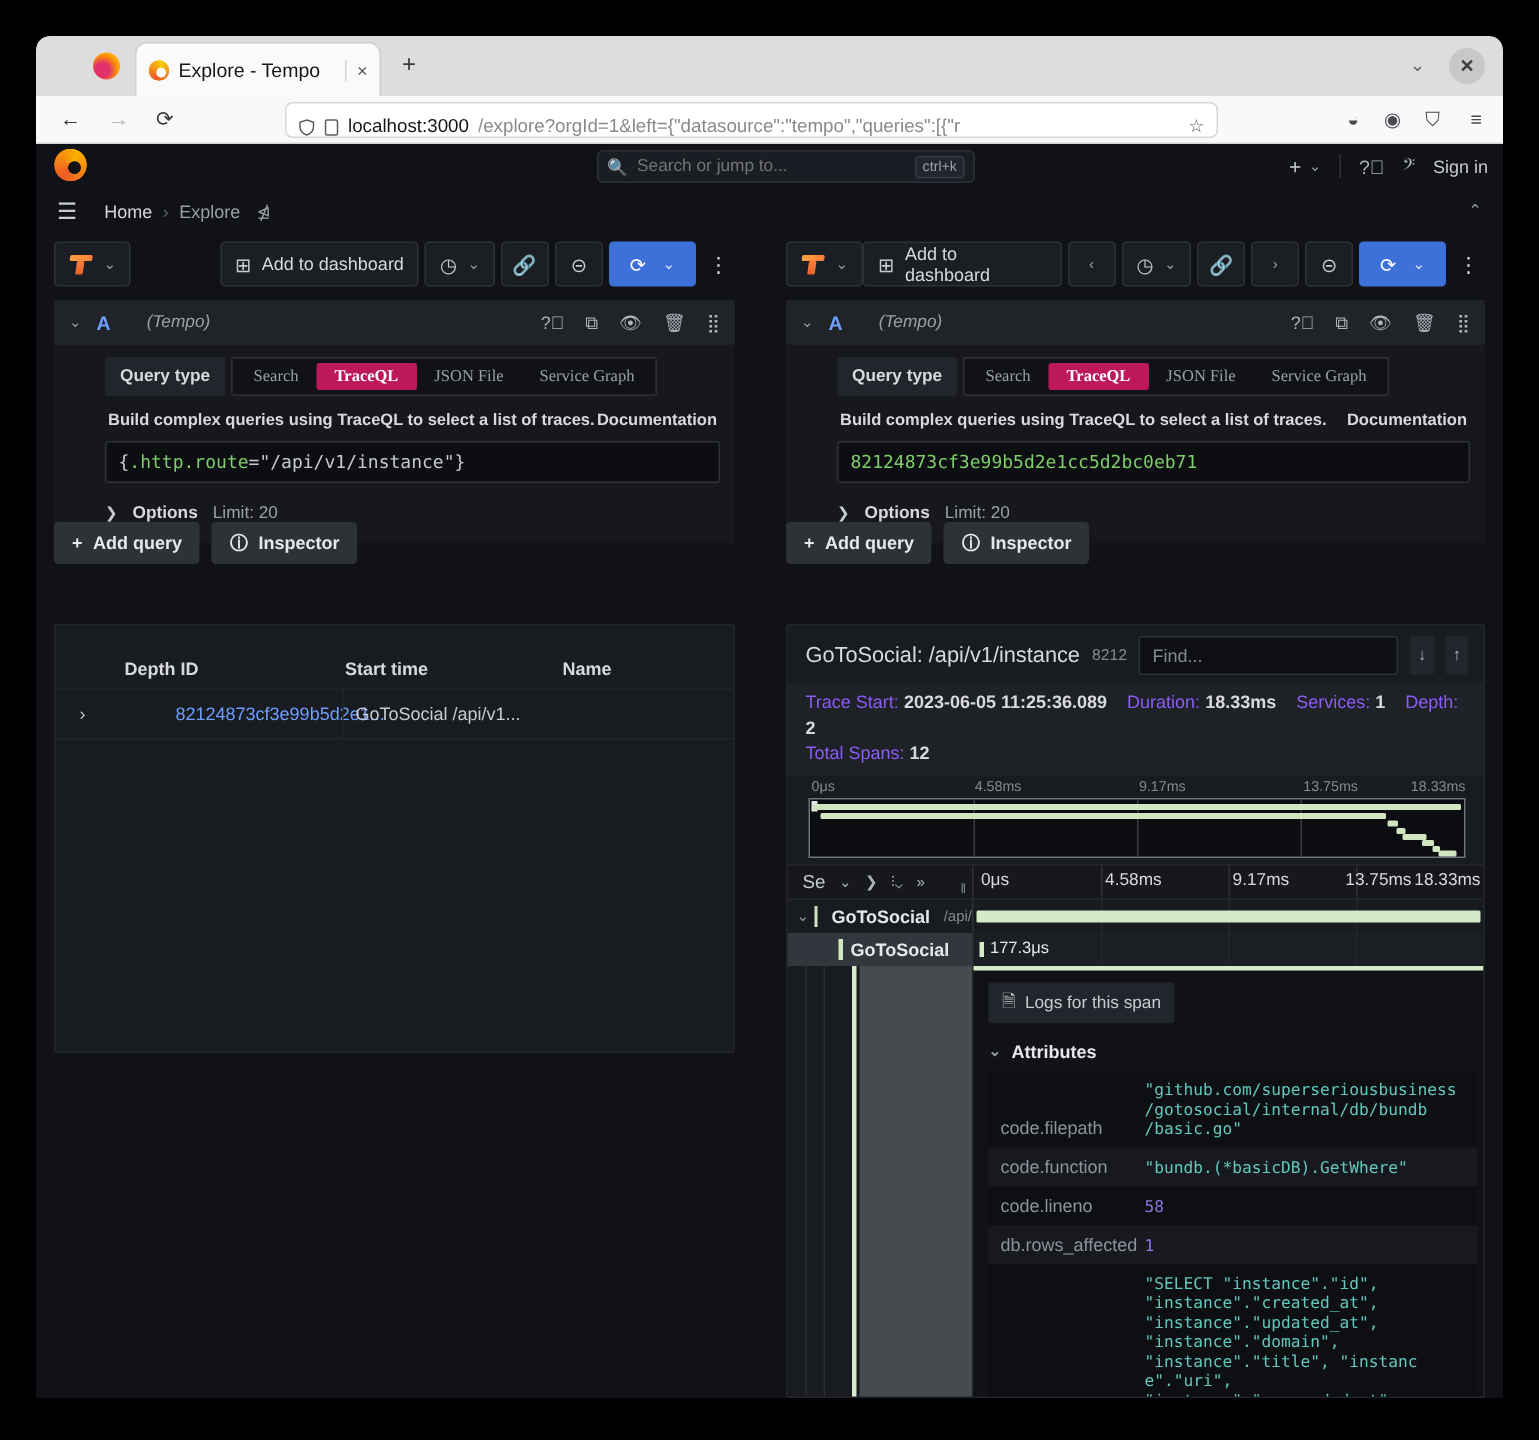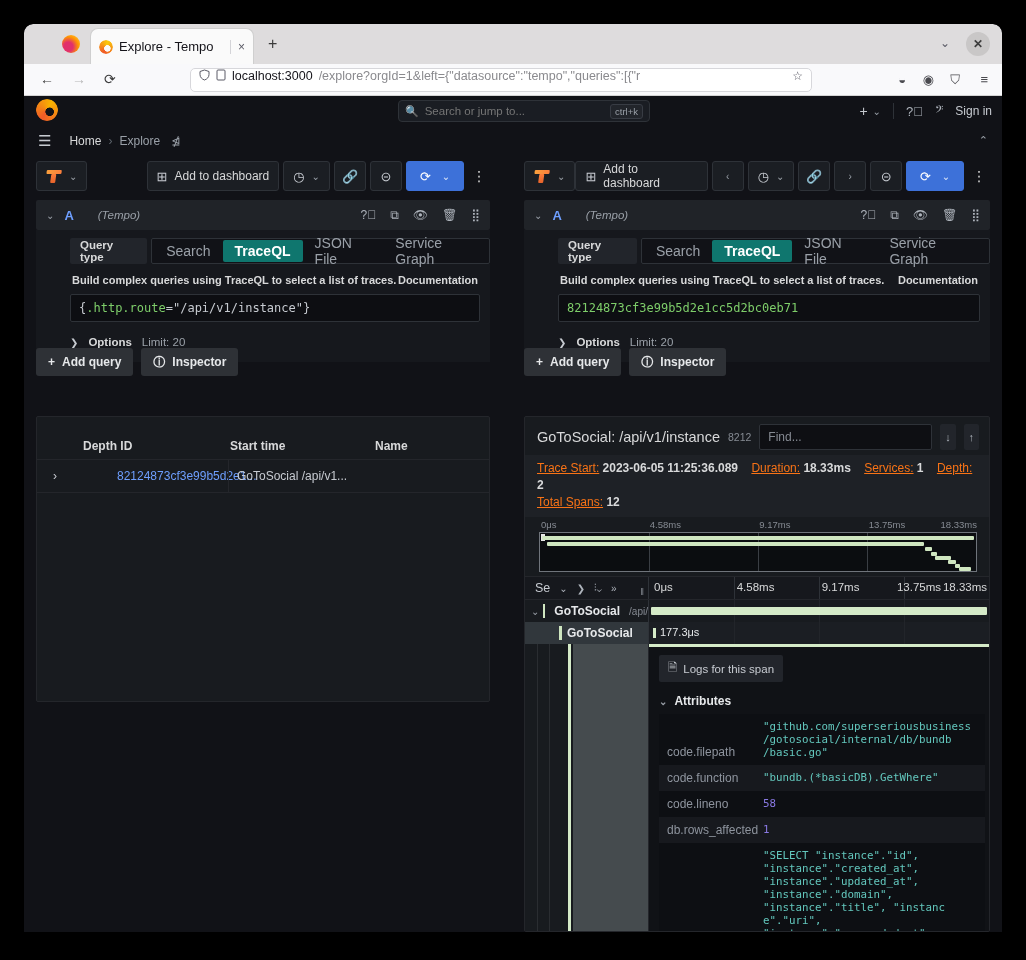--- a/index.html
+++ b/index.html
@@ -15,21 +15,21 @@
   .tab-title { font-size:13px; color:#15141a; white-space:nowrap; overflow:hidden; flex:1; }
   .tab-close { color:#5b5b66; font-size:12px; border-left:1px solid #d4d4d8; padding-left:7px; }
   .mini-grafana { width:14px; height:14px; border-radius:50%;
      background:conic-gradient(from 200deg,#f05a28,#fbca0a,#f05a28); -webkit-mask:radial-gradient(circle at 60% 60%, transparent 0 3px, #000 3.5px); mask:radial-gradient(circle at 60% 60%, transparent 0 3px, #000 3.5px); }
   .newtab { position:absolute; left:244px; top:12px; color:#3b3b3b; font-size:16px; line-height:16px; }
   .tab-list-caret { position:absolute; right:52px; top:12px; color:#5b5b66; font-size:12px; }
   .win-close { position:absolute; right:12px; top:8px; width:24px; height:24px; background:#c9c7c7; border-radius:50%; color:#3d3d3d; font-size:12px; font-weight:bold; display:flex; align-items:center; justify-content:center; }
 
   .urlbar { position:absolute; left:0; top:40px; width:100%; height:32px; background:#f9f9fb; border-bottom:1px solid #d4d4d4; }
   .nav-arrow { position:absolute; top:7px; font-size:14px; color:#3b3b3b; }
-  .url-field { position:absolute; left:166px; top:4px; width:622px; height:24px; background:#fff; border:1px solid #d7d7db; border-radius:5px; display:flex; align-items:flex-start; padding:0 8px; gap:6px; font-size:12.5px; }
+  .url-field { position:absolute; left:166px; top:4px; width:622px; height:24px; background:#fff; border:1px solid #d7d7db; border-radius:5px; display:flex; align-items:flex-end; padding:0 8px; gap:6px; font-size:12.5px; }
   .url-host { color:#15141a; }
   .url-rest { color:#8a8a8e; white-space:nowrap; overflow:hidden; flex:1; }
   .url-star { color:#5b5b66; font-size:12px; }
   .chrome-ico { color:#4a4a4f; font-size:13px; position:absolute; top:8px; }
 
   
   .gnav { position:absolute; left:0; top:72px; width:100%; height:30px; background:#111217; }
   .glogo { position:absolute; left:12px; top:3px; width:22px; height:22px; border-radius:50%;
     background:conic-gradient(from 210deg,#f05a28,#f8b200,#f05a28);
     -webkit-mask:radial-gradient(circle at 62% 58%, transparent 0 4px, #000 4.5px); mask:radial-gradient(circle at 62% 58%, transparent 0 4px, #000 4.5px); }
@@ -70,22 +70,22 @@
   
   .qcard { position:absolute; top:40px; left:0; right:0; height:140px; }
   .qhead { height:30px; background:#202328; border-radius:2px; display:flex; align-items:center; padding:0 10px; gap:10px; }
   .qref { color:#6e9fff; font-weight:bold; font-size:13px; }
   .qds { color:#9aa0a8; font-style:italic; font-size:11.5px; margin-left:14px; }
   .qhead-icons { margin-left:auto; display:flex; gap:14px; color:#aeb4bc; font-size:12px; }
   .qbody { background:#16181d; padding:8px 0 8px 34px; }
   .qtype-row { display:flex; align-items:center; }
   .qtype-label { background:#22252b; color:#d8d9da; font-size:11.5px; font-weight:bold; height:26px; display:flex; align-items:center; padding:0 10px; border-radius:2px; }
   .radio-group { margin-left:4px; background:#111217; border:1px solid #2e3238; border-radius:2px; height:26px; display:flex; align-items:center; padding:0 2px; }
-  .radio { color:#9aa0a8; font-size:14px; padding:3px 12px; border-radius:2px; }
-  .radio.active { background:#0f766e; color:#fff; font-weight:bold; }
+  .radio { color:#9aa0a8; font-size:11px; padding:3px 12px; border-radius:2px;font-family:Liberation Serif, serif; }
+  .radio.active { background:#be185d; color:#fff; font-weight:bold; }
   .qhelp { margin-top:8px; display:flex; align-items:center; background:#16181d; padding:2px 2px; }
   .qhelp-text { color:#d8d9da; font-size:11px; font-weight:bold; }
   .qhelp-doc { margin-left:auto; margin-right:10px; color:#d8d9da; font-size:11px; font-weight:bold; }
   .code-box { margin-top:6px; margin-right:10px; background:#0d0e12; border:1px solid #2e3238; border-radius:2px; height:28px; display:flex; align-items:center; padding:0 8px; font-family:"DejaVu Sans Mono",monospace; font-size:12px; color:#c7cbd1; }
   .code-green { color:#7ece6a; }
   .opts { margin-top:8px; margin-right:10px; background:#16181d; height:24px; display:flex; align-items:center; gap:10px; }
   .opts-caret { color:#c7cbd1; font-size:10px; }
   .opts-label { color:#d8d9da; font-size:11.5px; font-weight:bold; }
   .opts-limit { color:#9aa0a8; font-size:11.5px; }
   .qbtns { position:absolute; top:188px; left:0; display:flex; gap:8px; }
@@ -106,21 +106,21 @@
 
   
   .trace-panel { position:absolute; top:256px; left:0; right:0; height:516px; background:#181b1f; border:1px solid #24262b; border-radius:2px; overflow:hidden; }
   .tr-head { display:flex; align-items:center; padding:7px 10px 5px 12px; gap:8px; }
   .tr-title { color:#d8d9da; font-size:14.5px; white-space:nowrap; }
   .tr-shortid { color:#868b93; font-size:10.5px; }
   .find { margin-left:auto; width:186px; height:26px; background:#0e0f13; border:1px solid #2e3238; border-radius:2px; color:#868b93; padding:0 8px; font-size:12px; font-family:"Liberation Sans",sans-serif; }
   .find::placeholder { color:#868b93; }
   .mini-btn { width:27px; height:26px; background:#22252b; border-radius:2px; color:#aeb4bc; font-size:11px; display:flex; align-items:center; justify-content:center; }
   .tr-summary { background:#1e2126; padding:5px 12px 6px; font-size:12px; line-height:17px; }
-  .sum-label { color:#f97316;text-decoration:underline; }
+  .sum-label { color:#8b5cf6; }
   .sum-val { color:#d8d9da; font-weight:bold; margin-right:10px; }
 
   .minimap-wrap { position:relative; margin:2px 12px 0 14px; }
   .mm-ticks { position:relative; height:13px; font-size:9.5px; color:#868b93; }
   .mm-box { position:relative; height:40px; background:#0b0d10; border:1px solid #6f747b; }
   .mm-grid { position:absolute; top:0; bottom:0; width:1px; background:#3a3e44; }
   .mm-handle { position:absolute; left:1px; top:1px; width:4px; height:7px; background:#e8e8e8; }
   .mm-span { position:absolute; height:4px; background:#cfe6c0; border-radius:1px; }
 
   .tl-header { display:flex; height:24px; margin-top:4px; border-top:1px solid #24262b; border-bottom:1px solid #24262b; background:#16181d; }
@@ -153,21 +153,21 @@
   .det-topline { height:3px; background:#d5ebc8; }
   .det-head { display:flex; padding:10px 4px 8px 10px; border-bottom:1px solid #2e3238; }
   .det-op { color:#e6e8ea; font-size:19px; letter-spacing:0.5px; }
   .det-meta { margin-left:auto; text-align:right; font-size:12px; line-height:17px; }
   .meta-label { color:#868b93; }
   .meta-val { color:#e6e8ea; font-weight:bold; }
   .meta-div { color:#4a4f56; margin:0 6px; }
   .logs-btn { margin:8px 0 0 10px; display:inline-flex; align-items:center; gap:6px; background:#22252b; border-radius:2px; color:#c7cbd1; font-size:11.5px; padding:4px 9px; }
   .attr-head { display:flex; align-items:center; gap:7px; margin:12px 0 6px 10px; color:#e6e8ea; font-size:12px; font-weight:bold; }
   .attr-table { margin-left:10px; margin-right:4px; }
-  .attr-row { display:flex; padding:6px 8px; font-size:12px; align-items:flex-start; }
+  .attr-row { display:flex; padding:6px 8px; font-size:12px; align-items:flex-end; }
   .attr-row:nth-child(odd) { background:#0d0f13; }
   .attr-row:nth-child(even) { background:#17191e; }
   .attr-row.bottom-align { align-items:flex-end; }
   .attr-row.top-align { align-items:flex-start; }
   .attr-key { width:96px; flex-shrink:0; color:#8e949e; }
   .attr-val { font-family:"DejaVu Sans Mono",monospace; font-size:10.8px; line-height:13px; white-space:pre-wrap; word-break:break-all; }
   .val-str { color:#63c7bd; }
   .val-num { color:#8979e3; }
 </style>
 </head>

